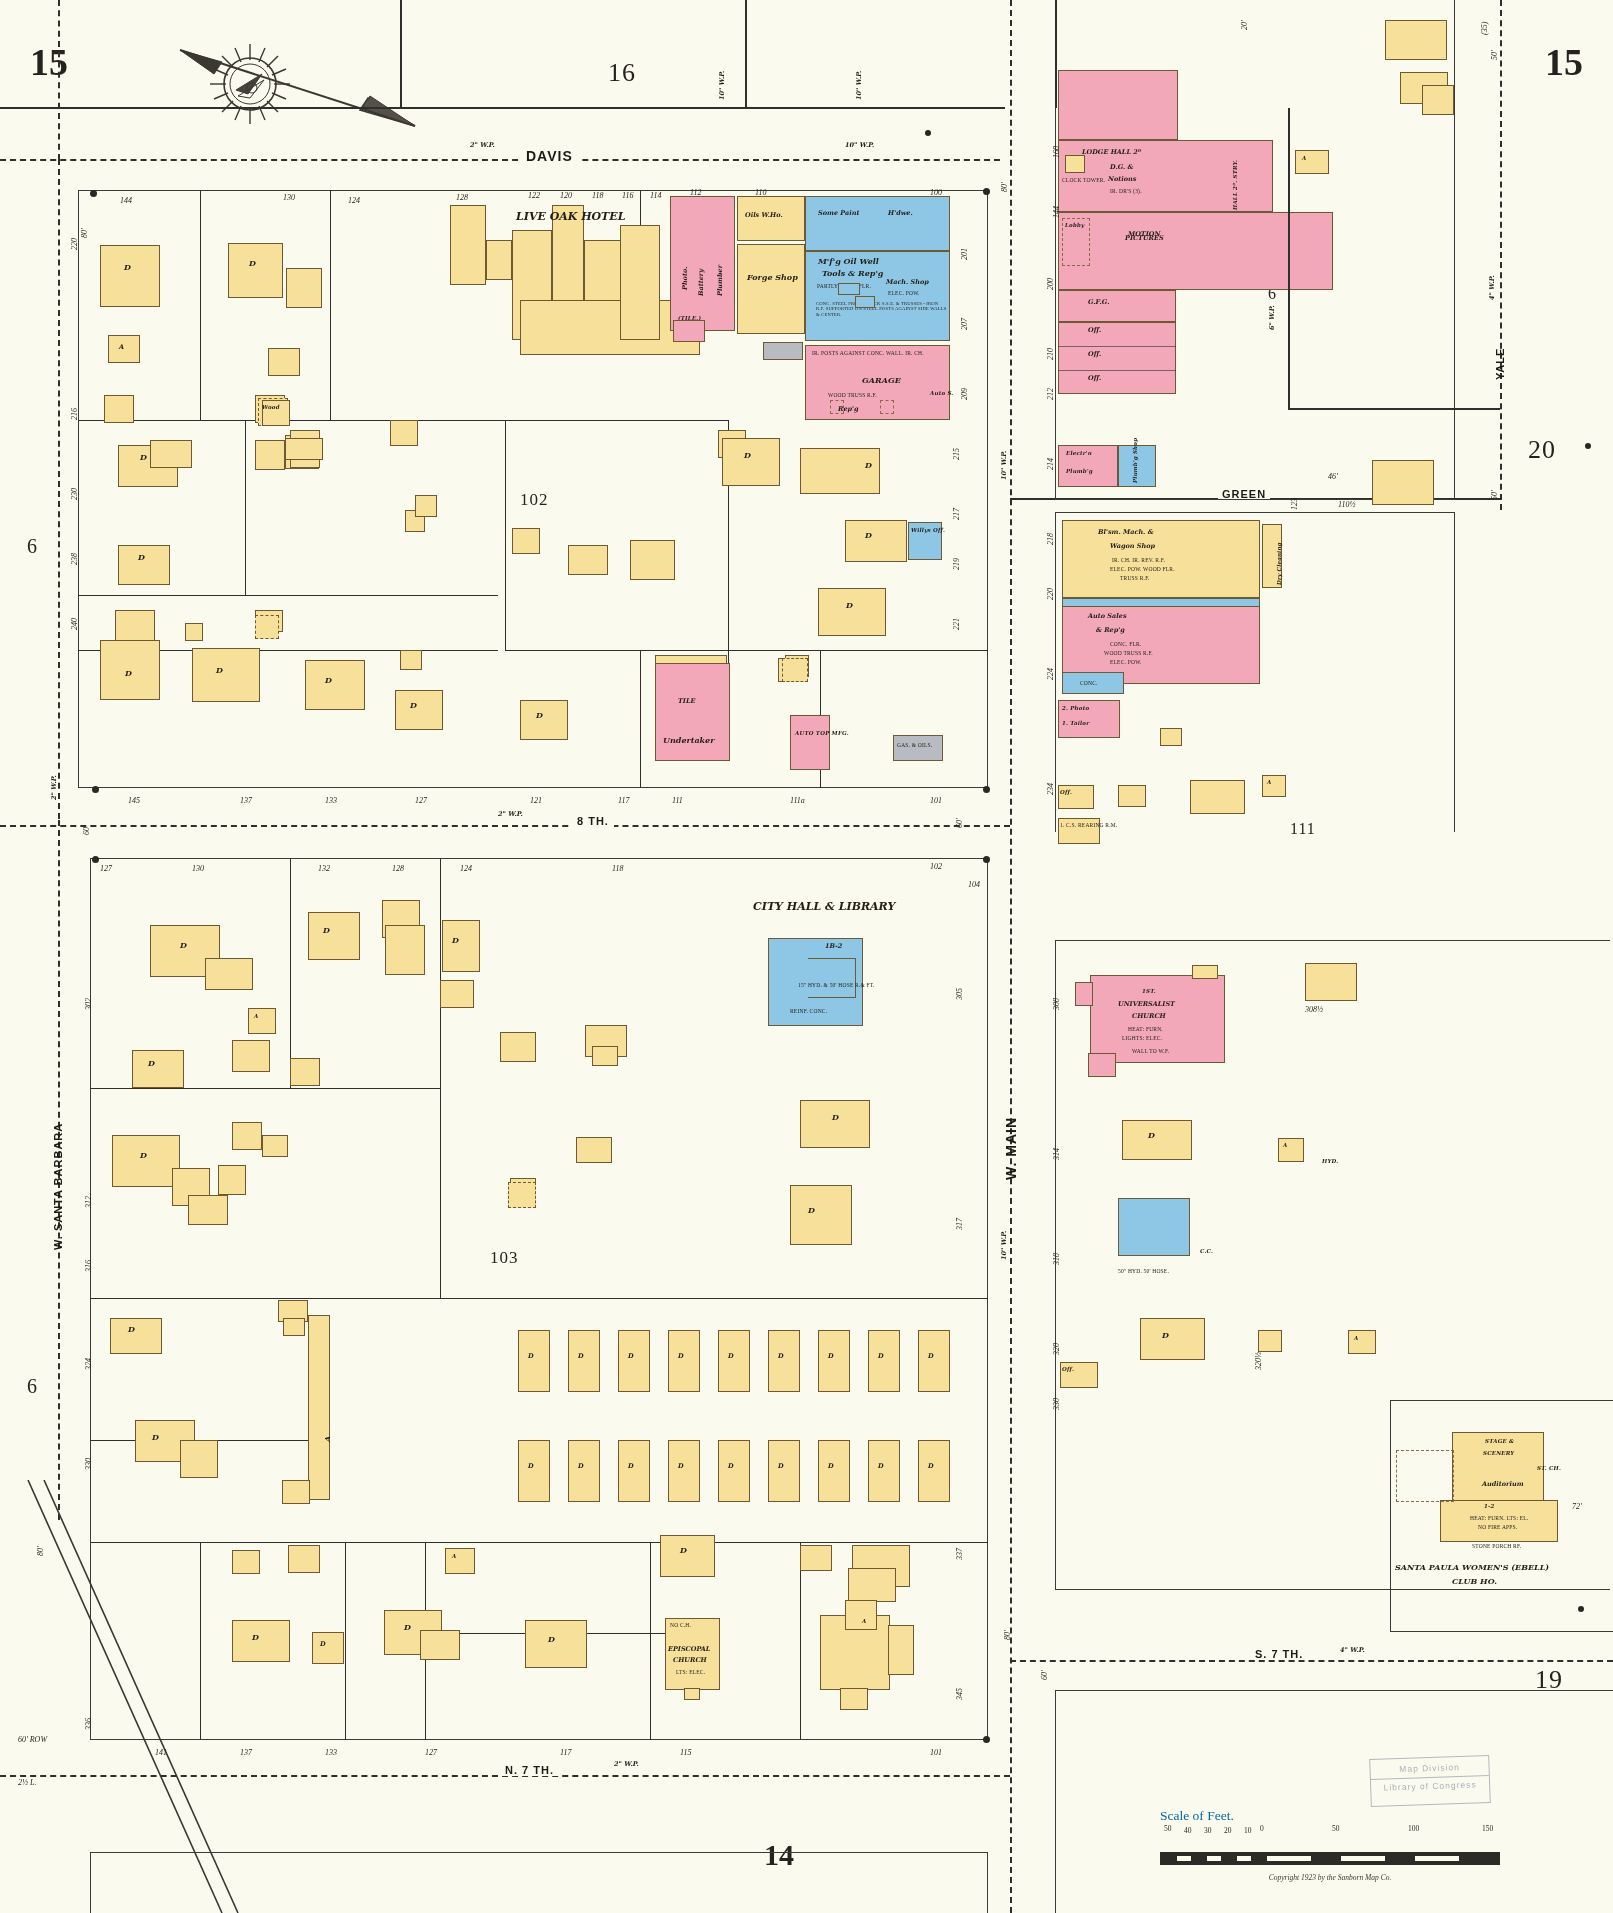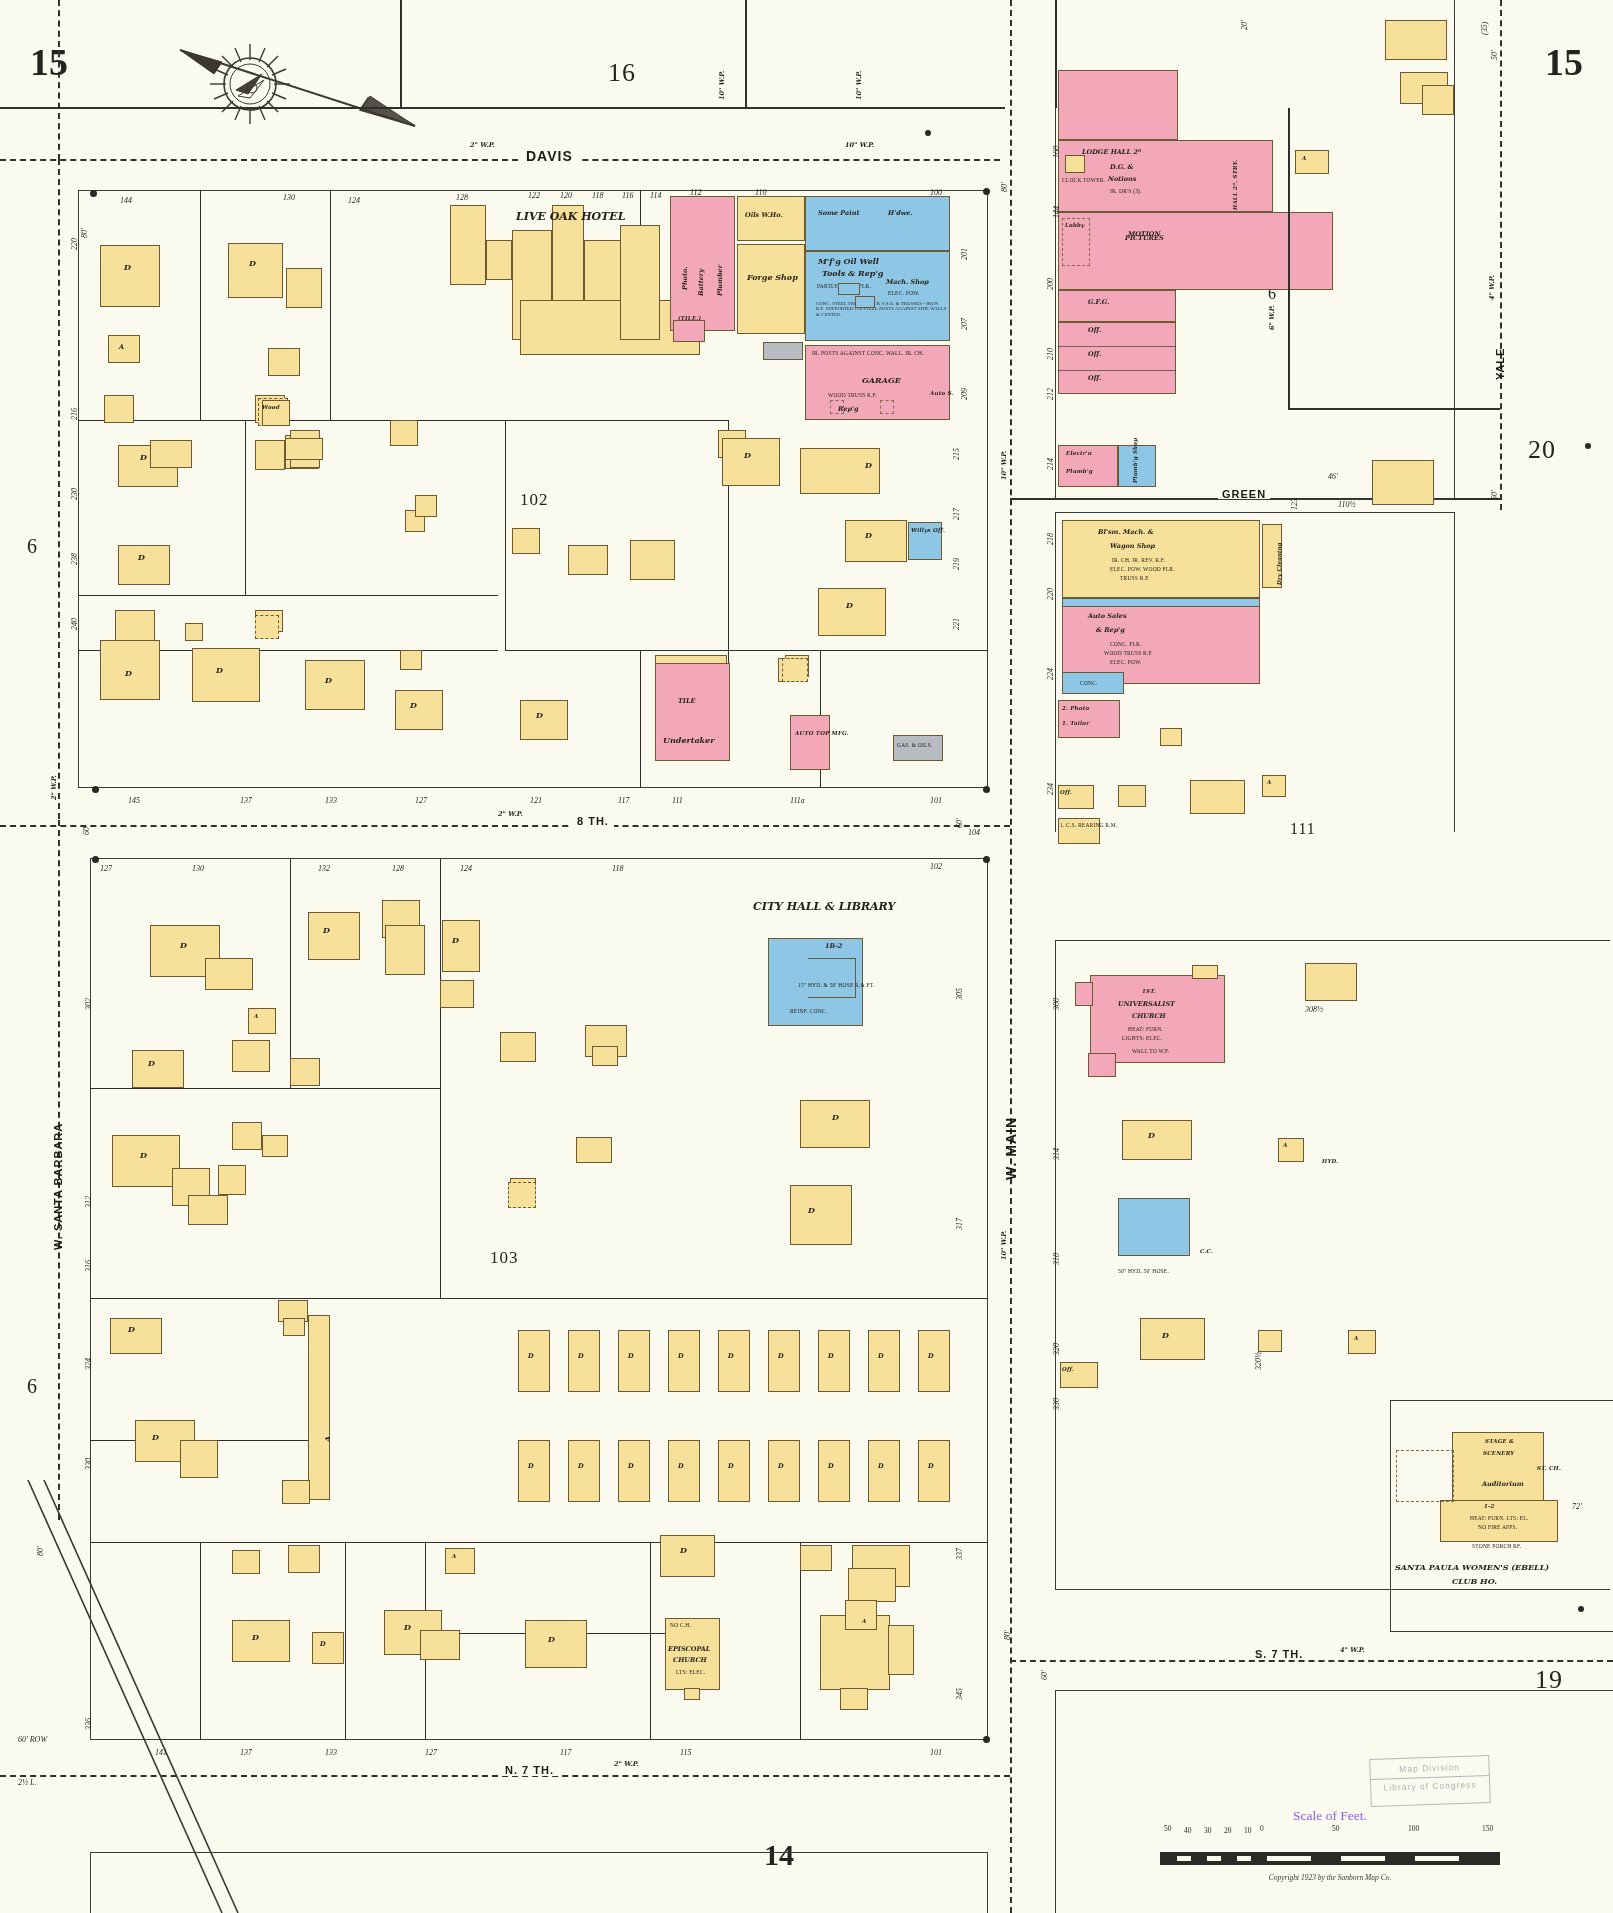--- a/index.html
+++ b/index.html
@@ -31,21 +31,21 @@
   .pageno{font-family:"Liberation Serif",serif;font-weight:bold;font-size:38px;color:#262220;}
   .blocknum{font-family:"Liberation Serif",serif;font-size:17px;color:#262220;letter-spacing:1px;}
   
   #cartouche{position:absolute;left:1184px;top:16px;width:176px;height:72px;border:4px solid #1a1a18;
      border-radius:50%/50%;background:#fbfaef;text-align:center;}
   #cartouche .c1{font-family:"Liberation Sans",sans-serif;font-size:13.5px;font-weight:bold;letter-spacing:1.6px;margin-top:5px;color:#17150f;}
   #cartouche .c2{font-family:"Liberation Sans",sans-serif;font-size:21px;font-weight:bold;letter-spacing:-.5px;line-height:.95;color:#17150f;}
   #cartouche .c3{font-family:"Liberation Sans",sans-serif;font-size:13px;font-weight:bold;letter-spacing:1.4px;color:#17150f;}
   
   #scalewrap{position:absolute;left:1160px;top:1808px;width:340px;}
-  #scaletitle{text-align:center;font-family:"Liberation Serif",serif;font-size:13.5px;color:#8b5cf6;}
+  #scaletitle{text-align:left;font-family:"Liberation Serif",serif;font-size:13.5px;color:#0369a1;}
   #scalebar{position:relative;height:11px;margin-top:14px;border:1px solid #2b2b28;background:#2b2b28;}
   #scalebar i{position:absolute;top:3px;height:5px;background:#fbfaef;display:block;}
   .sctick{position:absolute;font-size:7.5px;font-family:"Liberation Serif",serif;color:#2b2b28;}
   #copyright{margin-top:8px;text-align:center;font-size:7.5px;font-style:italic;font-family:"Liberation Serif",serif;color:#3a3832;}
   
   #locstamp{position:absolute;left:1370px;top:1757px;width:118px;height:46px;border:1.4px solid #9aa3ad;
      transform:rotate(-2deg);color:#8d98a6;text-align:center;font-family:"Liberation Sans",sans-serif;font-size:8.5px;
      letter-spacing:1px;opacity:.75;}
   #locstamp div{margin-top:5px;}
   
@@ -457,21 +457,21 @@
   <div class="lbl num abs" style="left:18px;top:1735px;">60' ROW</div>
   <div class="lbl num abs" style="left:18px;top:1778px;">2½ L.</div>
 
   <div class="lbl num abs" style="left:100px;top:864px;">127</div>
   <div class="lbl num abs" style="left:192px;top:864px;">130</div>
   <div class="lbl num abs" style="left:318px;top:864px;">132</div>
   <div class="lbl num abs" style="left:392px;top:864px;">128</div>
   <div class="lbl num abs" style="left:460px;top:864px;">124</div>
   <div class="lbl num abs" style="left:612px;top:864px;">118</div>
   <div class="lbl num abs" style="left:930px;top:862px;">102</div>
-  <div class="lbl num abs" style="left:968px;top:828px;">104</div>
+  <div class="lbl num abs" style="left:968px;top:880px;">104</div>
   <div class="lbl num abs rot90" style="left:84px;top:1010px;">302</div>
   <div class="lbl num abs rot90" style="left:84px;top:1208px;">312</div>
   <div class="lbl num abs rot90" style="left:84px;top:1272px;">316</div>
   <div class="lbl num abs rot90" style="left:84px;top:1370px;">324</div>
   <div class="lbl num abs rot90" style="left:84px;top:1470px;">330</div>
   <div class="lbl num abs rot90" style="left:84px;top:1730px;">336</div>
   <div class="lbl num abs rot90" style="left:955px;top:1000px;">305</div>
   <div class="lbl num abs rot90" style="left:955px;top:1230px;">317</div>
   <div class="lbl num abs rot90" style="left:955px;top:1560px;">337</div>
   <div class="lbl num abs rot90" style="left:955px;top:1700px;">345</div>

